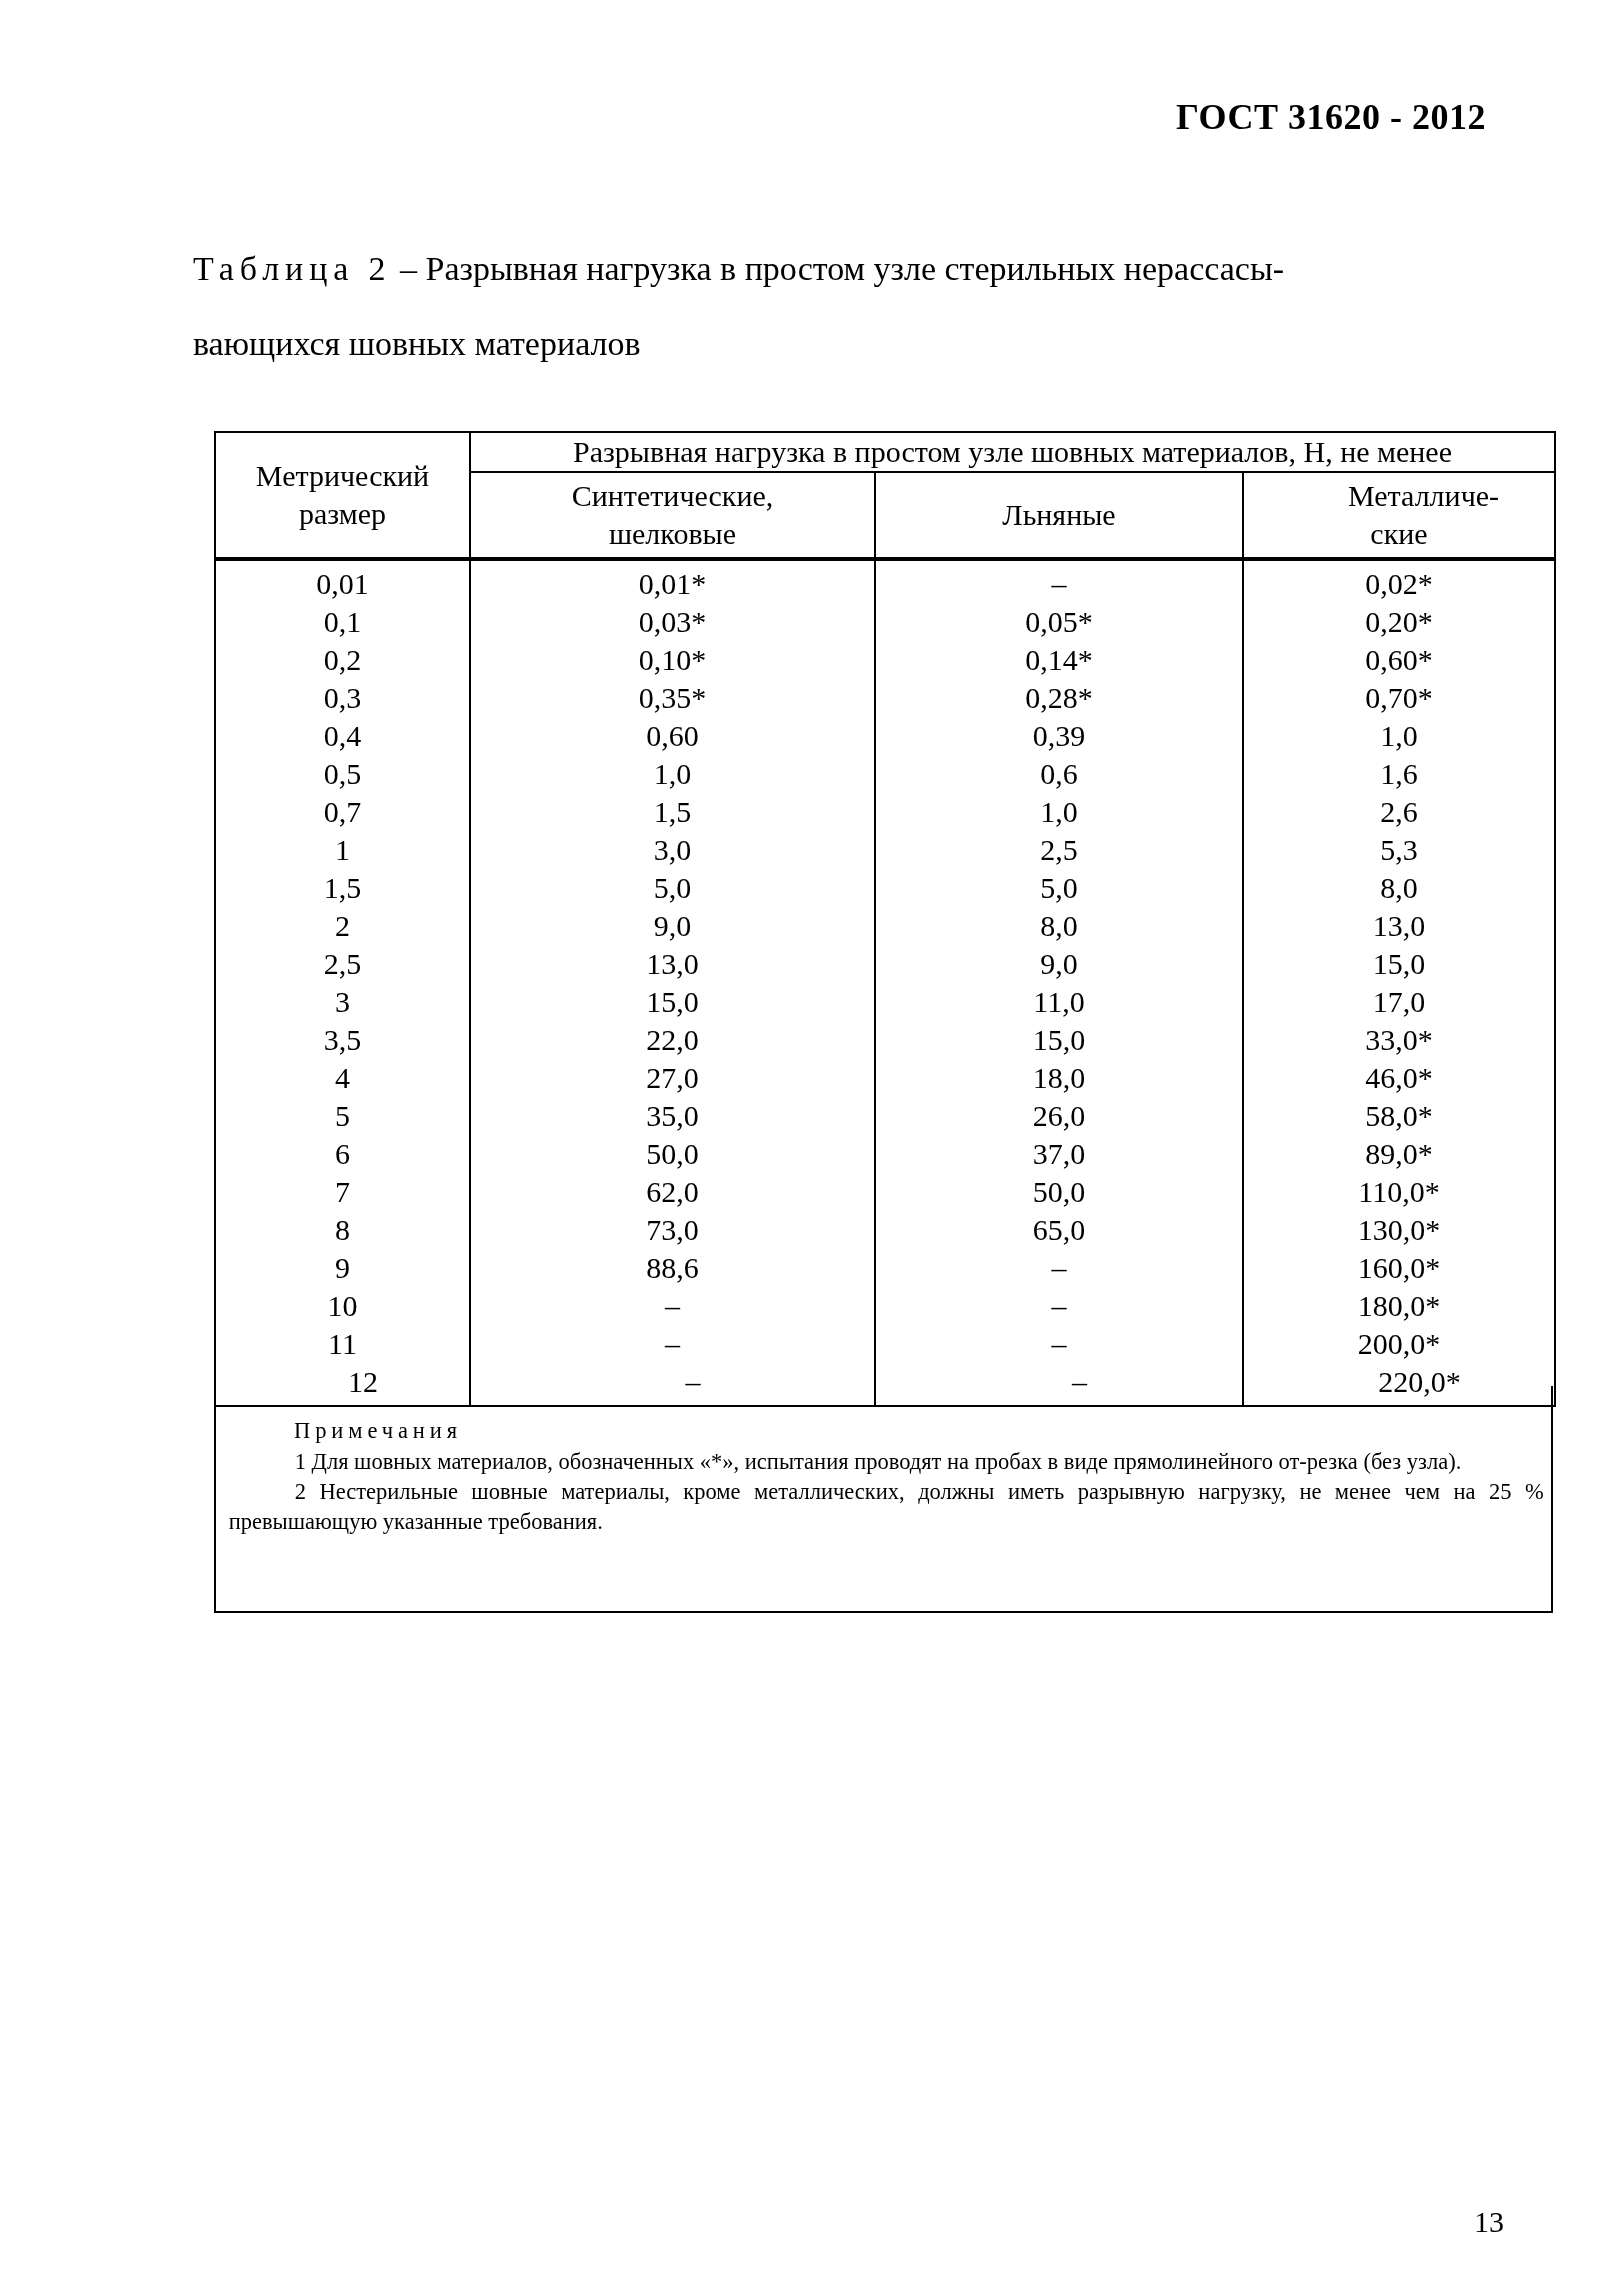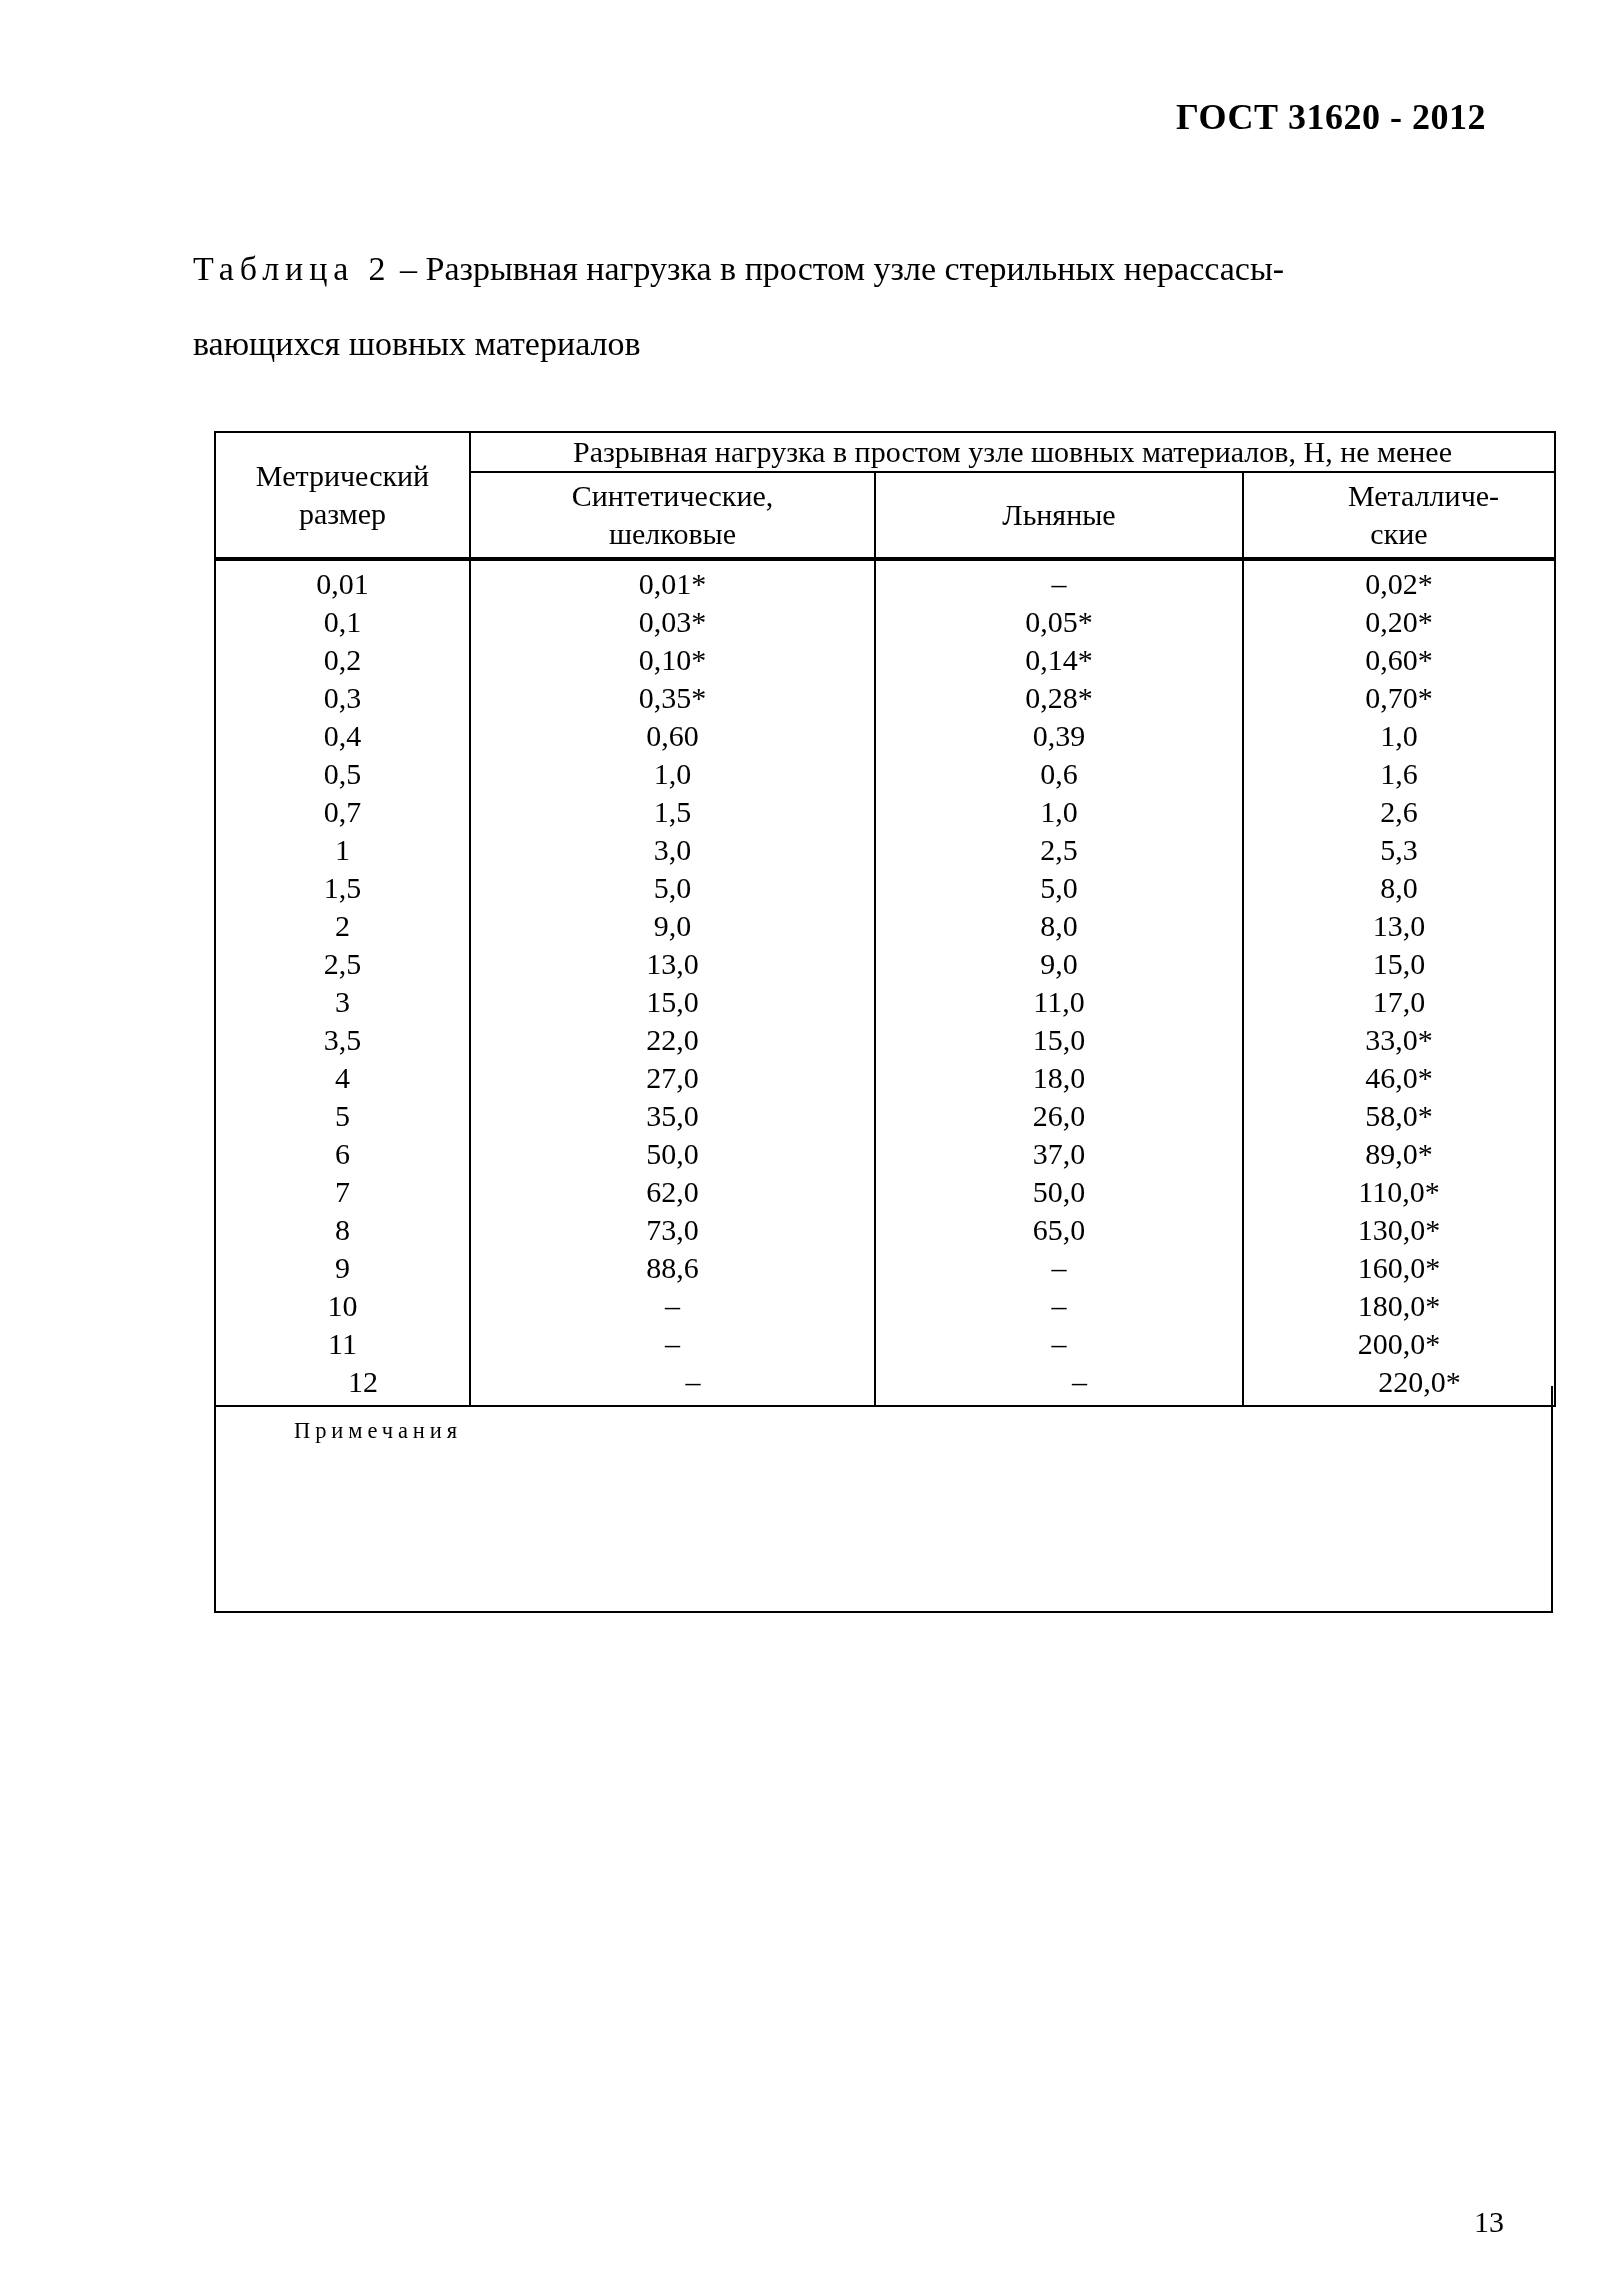--- a/index.html
+++ b/index.html
@@ -212,17 +212,19 @@
           <td>–</td>
           <td class="met">220,0*</td>
         </tr>
       </tbody>
   </table>
 </div>
 
 <div class="notes">
   <div class="n-title">Примечания</div>
   <div class="n-body">
+    <div>1 Для шовных материалов, обозначенных «*», испытания проводят на пробах в виде прямолинейного от-резка (без узла).</div>
+    <div>2 Нестерильные шовные материалы, кроме металлических, должны иметь разрывную нагрузку, не менее чем на 25 % превышающую указанные требования.</div>
   </div>
 </div>
 
 <div class="page-num">13</div>
 
 
 </body></html>

